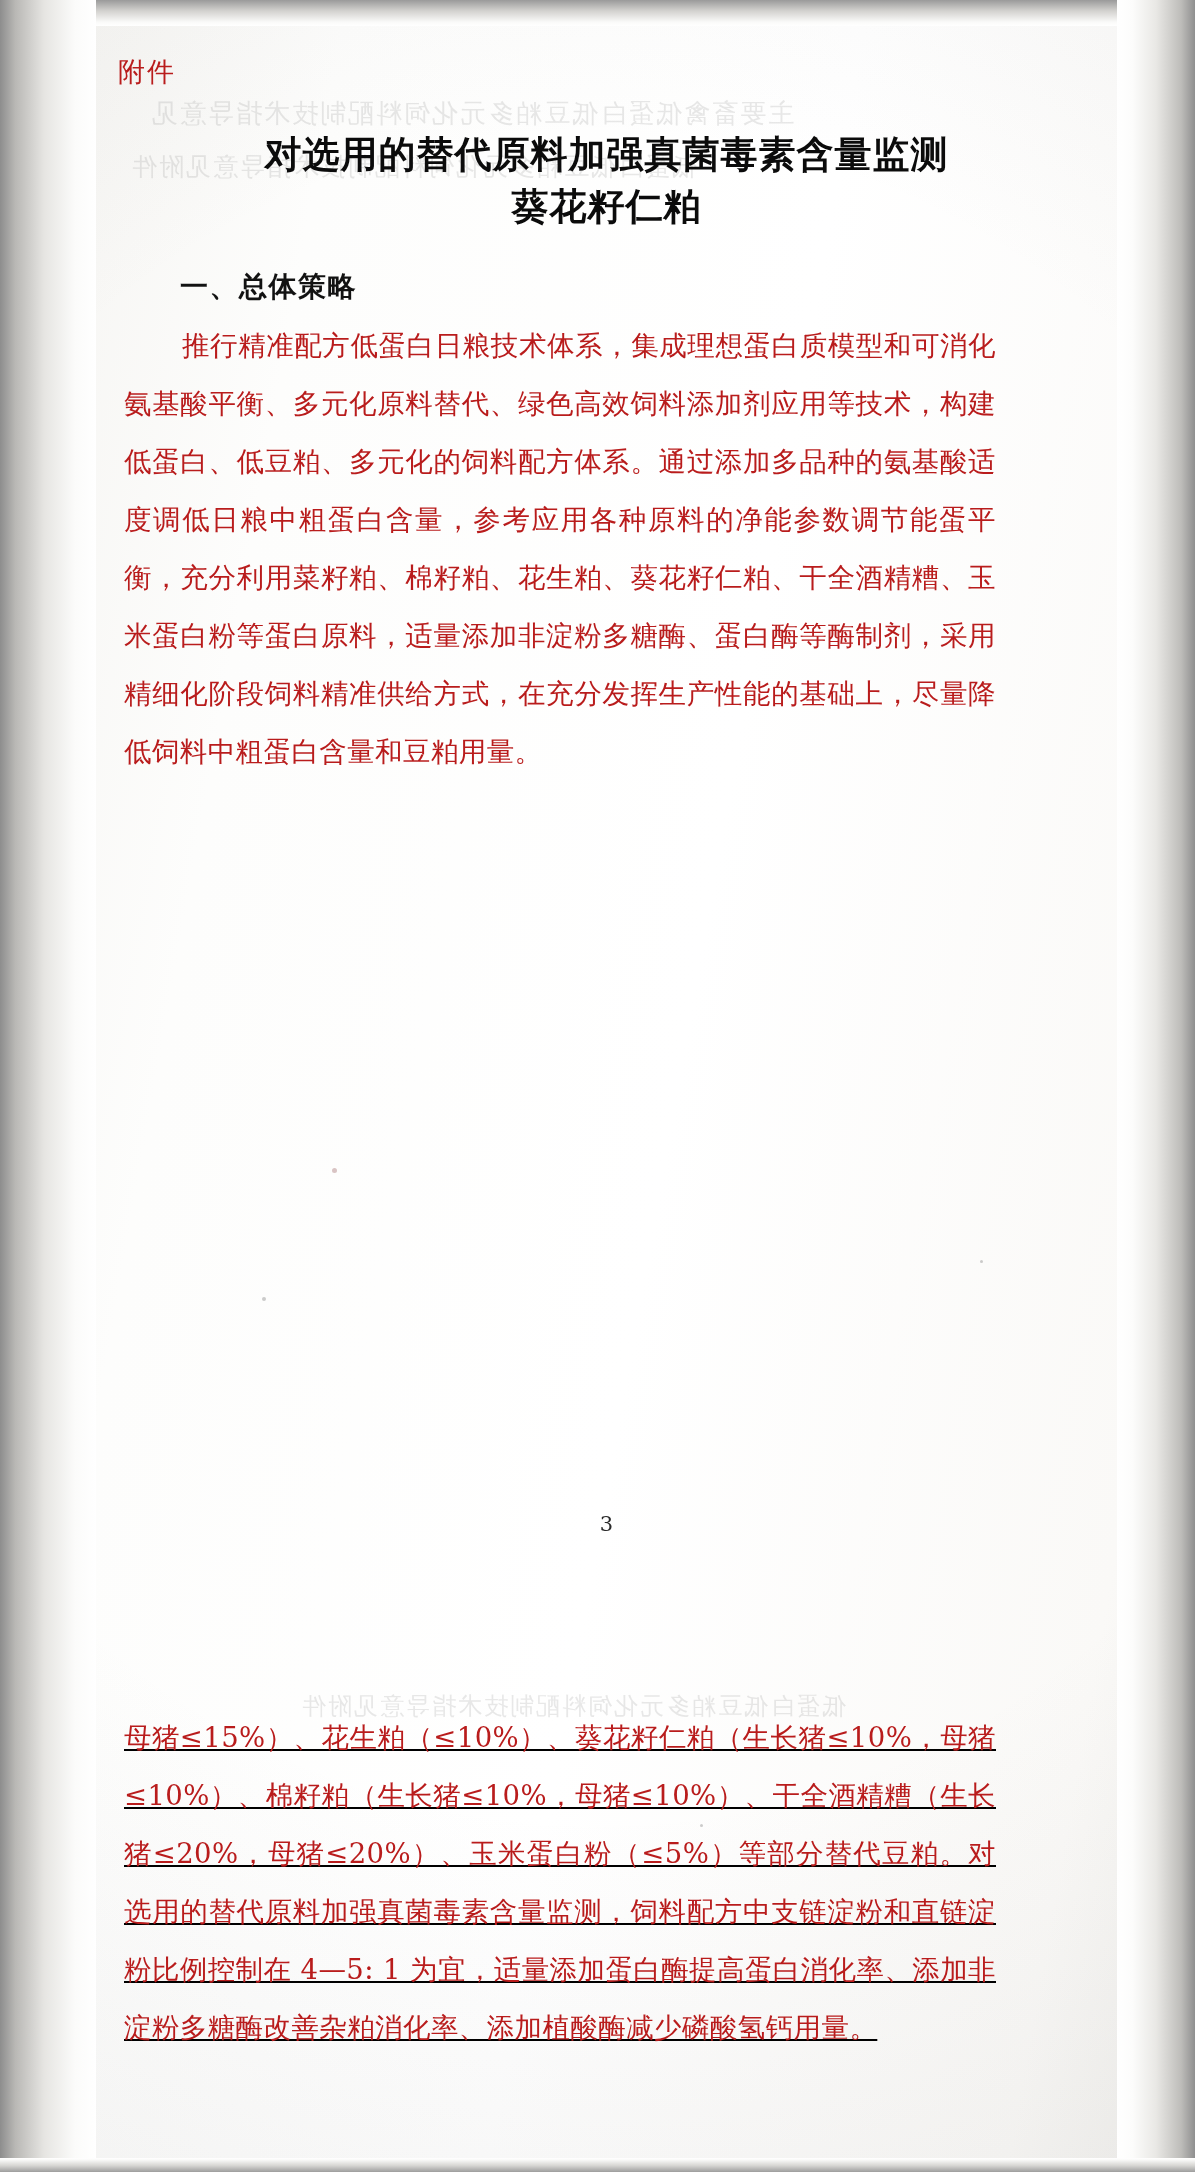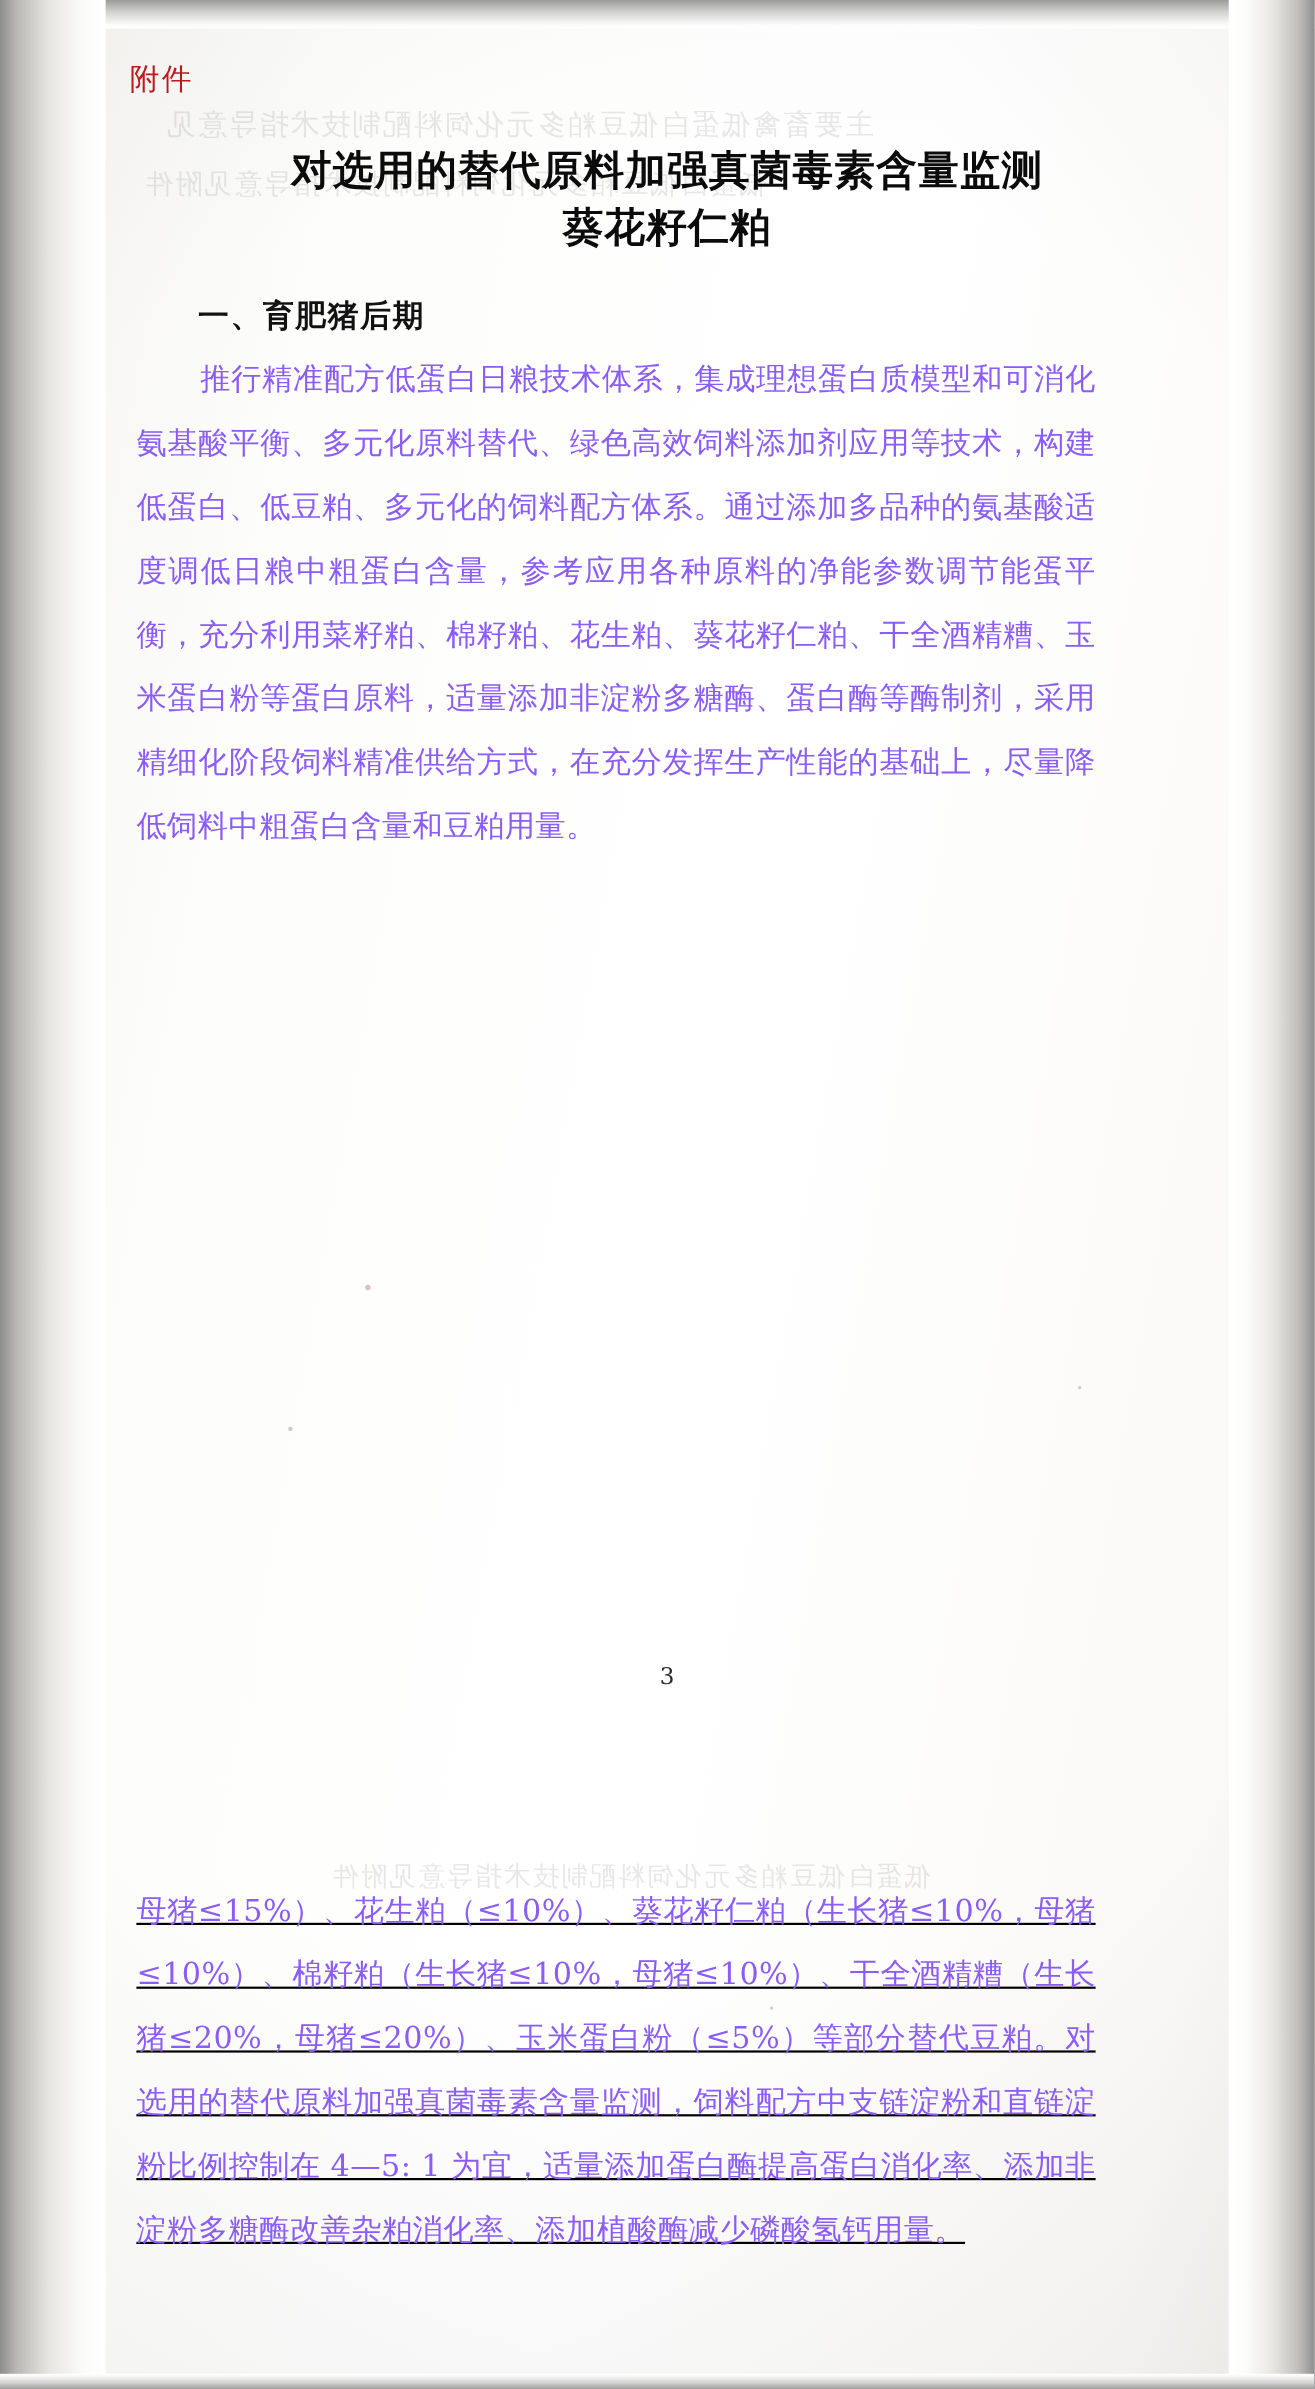--- a/index.html
+++ b/index.html
@@ -111,21 +111,21 @@
     letter-spacing: 1.5px;
     color: #121212;
     text-indent: 56px;
     font-family: "DejaVu Sans", "Liberation Sans", sans-serif;
   }
 
   .para {
     font-size: 27.5px;
     line-height: 58px;
     letter-spacing: 0.4px;
-    color: #8b5cf6;
+    color: #b91c1c;
     text-indent: 58px;
     text-align: justify;
     text-justify: inter-ideograph;
     font-family: "DejaVu Serif", "Liberation Serif", serif;
   }
   .para .lead {
     font-weight: bold;
     font-family: "DejaVu Sans", "Liberation Sans", sans-serif;
   }
 
@@ -182,21 +182,21 @@
 
     <div class="attach-label">附件</div>
 
     <div class="doc-title">
       <span class="tline">对选用的替代原料加强真菌毒素含量监测</span>
       <span class="tline">葵花籽仁粕</span>
     </div>
 
     <div class="body-col">
 
-      <div class="h2">一、育肥猪后期</div>
+      <div class="h2">一、总体策略</div>
 
       <div class="para">推行精准配方低蛋白日粮技术体系，集成理想蛋白质模型和可消化氨基酸平衡、多元化原料替代、绿色高效饲料添加剂应用等技术，构建低蛋白、低豆粕、多元化的饲料配方体系。通过添加多品种的氨基酸适度调低日粮中粗蛋白含量，参考应用各种原料的净能参数调节能蛋平衡，充分利用菜籽粕、棉籽粕、花生粕、葵花籽仁粕、干全酒精糟、玉米蛋白粉等蛋白原料，适量添加非淀粉多糖酶、蛋白酶等酶制剂，采用精细化阶段饲料精准供给方式，在充分发挥生产性能的基础上，尽量降低饲料中粗蛋白含量和豆粕用量。</div>
 
 
 
     </div>
 
     <div class="page-num">3</div>
 
     <div class="body-col-2">

